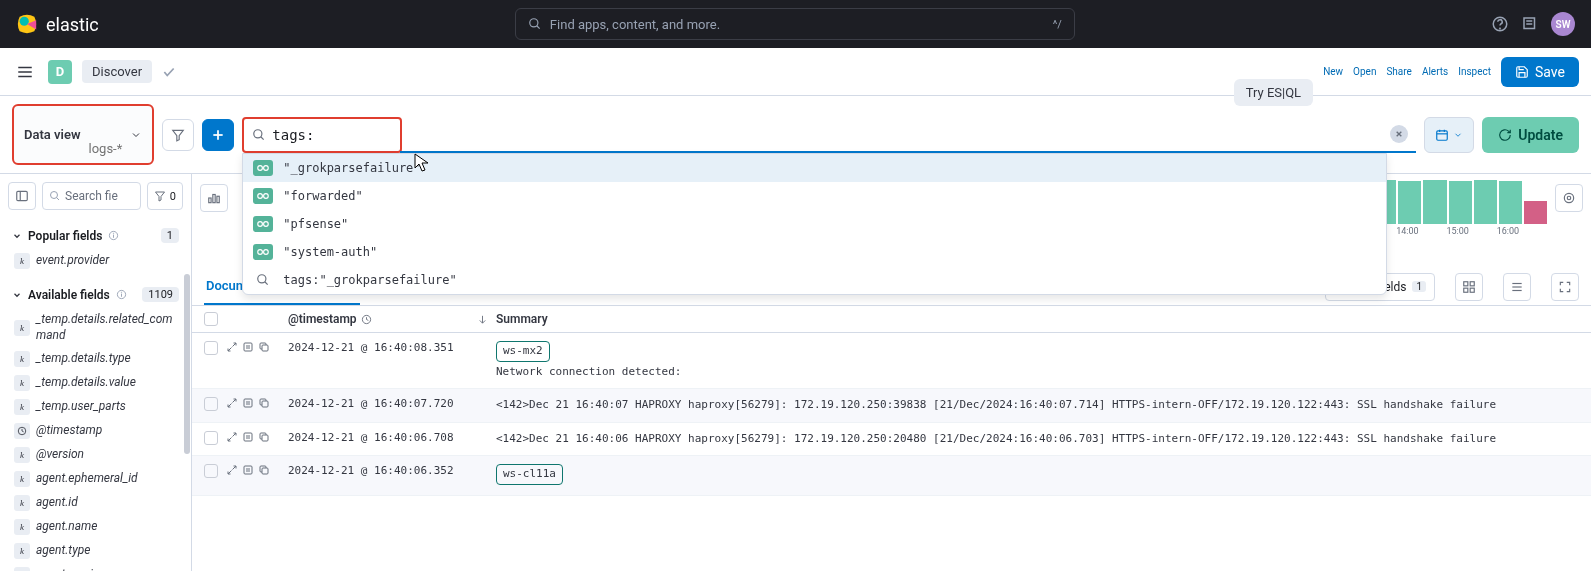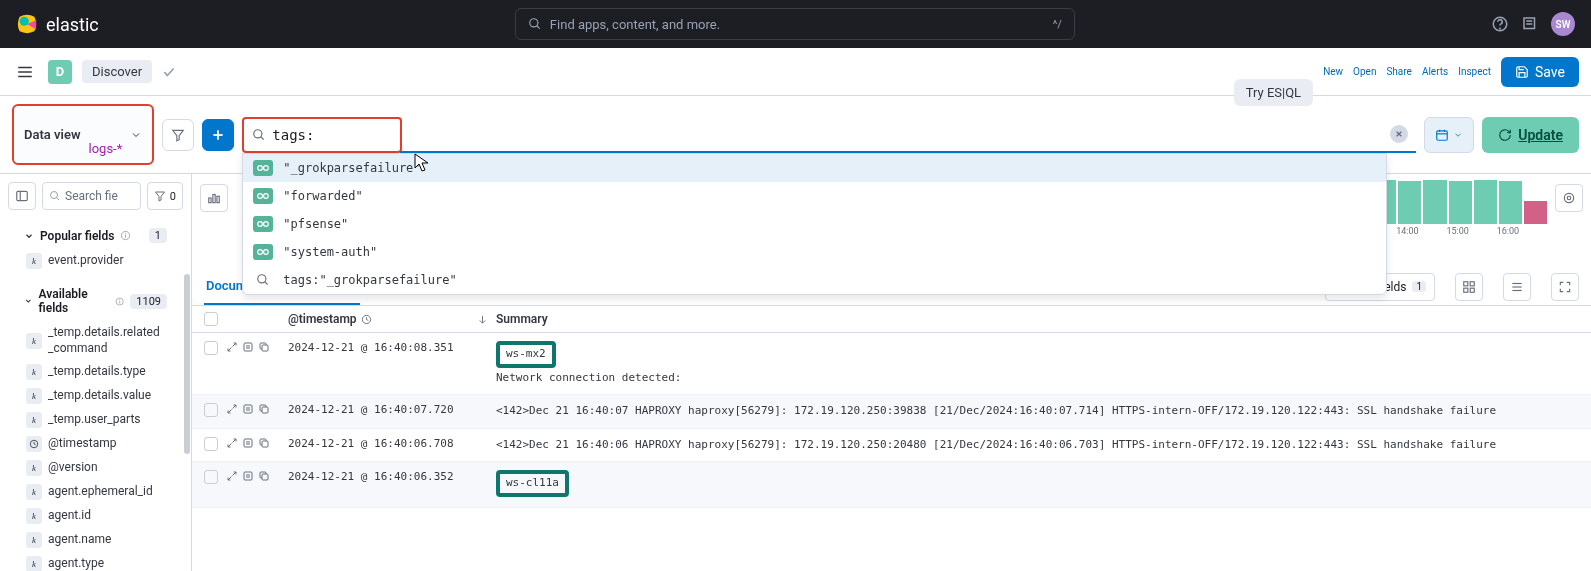--- a/index.html
+++ b/index.html
@@ -24,56 +24,56 @@
   .check-ic { color: #98a2b3; }
   .subheader .spacer { flex: 1; }
   .sub-btn { background: #e9edf3; border-radius: 6px; padding: 6px 12px; font-size: 13px; color: #343741; cursor: pointer; margin-top: 42px; }
   .link-btn { color: #006bb4; font-size: 10px; cursor: pointer; }
   .save-btn { background: #07c; color: #fff; border-radius: 6px; padding: 7px 14px; font-size: 14px; display: flex; align-items: center; gap: 6px; }
   
   
   .querybar { display: flex; align-items: center; padding: 8px 12px; gap: 8px; border-bottom: 1px solid #d3dae6; position: relative; }
   .dataview-btn { display: flex; align-items: center; gap: 8px; padding: 7px 10px; border: 2px solid #e03e2f; border-radius: 6px; background: #fbfcfd; cursor: pointer; }
   .dv-label { color: #343741; font-weight: 600; }
-  .dv-val { color: #a21caf; margin-top: 28px; }
+  .dv-val { color: #737373; margin-top: 28px; }
   .tool-btn { width: 32px; height: 32px; border: 1px solid #d3dae6; border-radius: 6px; background: #fff; display: flex; align-items: center; justify-content: center; cursor: pointer; }
   .tool-btn.blue { background: #07c; border-color: #07c; }
   .tool-btn.blue svg { stroke: #fff; fill: #fff; }
   .query-wrap { flex: 1; position: relative; }
   .query-input-box { display: flex; align-items: center; height: 36px; border: 2px solid #e03e2f; border-bottom: 2px solid #e03e2f; border-radius: 4px; padding: 0 8px; gap: 6px; font-family: "Menlo", "Consolas", monospace; font-size: 14px; position: relative; width: 160px; }
   .query-rest { flex:1; height:36px; border-bottom: 2px solid #07c; margin-left:-2px; position:relative; }
   .clear-btn { position:absolute; right:8px; top:50%; transform:translateY(-50%); width:18px; height:18px; background:#d3dae6; border-radius:50%; display:flex; align-items:center; justify-content:center; cursor:pointer; }
   .query-row { display:flex; flex:1; align-items:center;text-align:center; }
   .date-btn { height: 36px; border: 1px solid #d3dae6; border-radius: 6px; padding: 0 10px; display: flex; align-items: center; gap: 4px; background: #e6f0f8; cursor:pointer; }
-  .update-btn { height: 36px; background: #6dccb1; color: #004d40; border-radius: 6px; padding: 0 16px; display: flex; align-items: center; gap: 6px; font-size: 14px; font-weight: 600; text-decoration: underline; }
+  .update-btn { height: 36px; background: #6dccb1; color: #004d40; border-radius: 6px; padding: 0 16px; display: flex; align-items: center; gap: 6px; font-size: 14px; font-weight: 600; }
   
   
   .suggestions { position: absolute; top: 100%; left: 0; right: -1000px; width: auto; max-width: 1145px; background: #fff; border: 1px solid #d3dae6; border-radius: 0 0 6px 6px; box-shadow: 0 4px 8px rgba(0,0,0,0.1); z-index: 100; }
   .sugg-item { display: flex; align-items: center; gap: 10px; padding: 6px 10px; cursor: pointer; font-family: "Menlo","Consolas",monospace; font-size: 12px; color: #343741; }
   .sugg-item:hover, .sugg-item.hover { background: #e6f0f8; }
   .sugg-ic { width: 20px; height: 16px; background: #54b399; border-radius: 3px; flex-shrink: 0; display:flex; align-items:center; justify-content:center; }
   .sugg-ic svg { width:14px; height:10px; }
   .sugg-ic.search { background: transparent; }
   .sugg-ic.search svg { stroke:#69707d; width:14px; height:14px; }
   .cursor-ptr { position: absolute; width: 16px; height: 20px; z-index: 200; pointer-events:none; }
   
   
   .main { display: flex; height: calc(100vh - 144px); overflow: hidden; }
   .sidebar { width: 192px; border-right: 1px solid #d3dae6; background: #fff; display:flex; flex-direction:column; position:relative; }
   .side-top { display: flex; gap: 6px; padding: 8px; align-items:center; }
   .side-toggle { width: 28px; height: 28px; border:1px solid #d3dae6; border-radius:4px; display:flex; align-items:center; justify-content:center; cursor:pointer; }
   .side-search { flex:1; height:28px; border:1px solid #d3dae6; border-radius:4px; display:flex; align-items:center; padding:0 6px; gap:4px; color:#69707d; font-size:12px; overflow:hidden; }
   .side-filter { height:28px; border:1px solid #d3dae6; border-radius:4px; display:flex; align-items:center; padding:0 6px; gap:4px; cursor:pointer; font-size:11px; }
-  .side-section { padding: 4px 20px; }
+  .side-section { padding: 4px 8px; }
   .sect-head { display:flex; align-items:center; gap:6px; padding:6px 4px; font-size:12px; font-weight:600; color:#1a1c21; cursor:pointer; }
   .sect-head .info-ic { color:#98a2b3; }
   .sect-head .count { margin-left:auto; background:#e9edf3; border-radius:4px; padding:1px 6px; font-size:11px; font-weight:400; }
   .field-item { display:flex; align-items:center; gap:6px; padding:4px 6px; font-size:12px; color:#343741; cursor:pointer; border-radius:4px; }
   .ftype { width:16px; height:16px; background:#e9edf3; border-radius:3px; font-size:9px; display:flex; align-items:center; justify-content:center; font-style:italic; font-family:Georgia,serif; color:#343741; flex-shrink:0; }
-  .field-name { word-break: break-all; line-height:1.3; }
+  .field-name { word-break: break-all; line-height:1.3;font-style:italic; }
   .scroll-thumb { position:absolute; right:1px; top:100px; width:6px; height:180px; background:#c9cdd6; border-radius:3px; }
   
   
   .content { flex:1; display:flex; flex-direction:column; overflow:hidden; position:relative; }
   .chart-row { display:flex; align-items:stretch; padding: 6px 8px 2px 8px; gap:8px; }
   .chart-toggle { width:28px; height:28px; border:1px solid #d3dae6; border-radius:4px; display:flex; align-items:center; justify-content:center; cursor:pointer; flex-shrink:0; margin-top:4px; }
   .chart-box { flex:1; position:relative; height:60px; }
   .y-labels { position:absolute; left:0; top:0; bottom:16px; font-size:9px; color:#69707d; text-align:right; display:flex; flex-direction:column; justify-content:space-between; width:48px; }
   .chart-canvas { position:absolute; left:54px; right:0; top:0; bottom:16px; display:flex; align-items:flex-end; gap:2px; }
   .bar { flex:1; background:#6dccb1; min-height:2px; }
@@ -99,21 +99,21 @@
   .ts-col { width:200px; font-weight:600; display:flex; align-items:center; gap:4px; }
   .summary-col { font-weight:600; }
   .sort-arrow { margin-left: auto; }
   
   .row { display:flex; align-items:flex-start; padding:8px 12px; border-bottom:1px solid #eef2f6; font-size:12px; gap:8px; }
   .row.alt { background:#f7f8fc; }
   .row .chk { width:14px; height:14px; border:1px solid #c9cdd6; border-radius:3px; flex-shrink:0; }
   .row-actions { width:54px; display:flex; gap:4px; color:#69707d; flex-shrink:0; }
   .row-ts { width:200px; font-family:"Menlo","Consolas",monospace; font-size:11px; color:#343741; flex-shrink:0; }
   .row-summary { flex:1; font-family:"Menlo","Consolas",monospace; font-size:11px; color:#343741; line-height:1.5; }
-  .row-summary .chip { display:inline-block; border:4px solid #0f766e; border-radius:4px; padding:1px 6px; margin-bottom:2px; }
+  .row-summary .chip { display:inline-block; border:1px solid #0f766e; border-radius:4px; padding:1px 6px; margin-bottom:2px; }
   
   svg { display:block; }
 </style>
 </head>
 <body>
 
 <div class="header">
   <div class="logo-wrap">
     <svg class="logo" viewBox="0 0 24 24">
         <path d="M4 4 Q12 0 20 4 Q24 12 20 20 Q12 24 4 20 Q0 12 4 4Z" fill="#fec514"></path>

